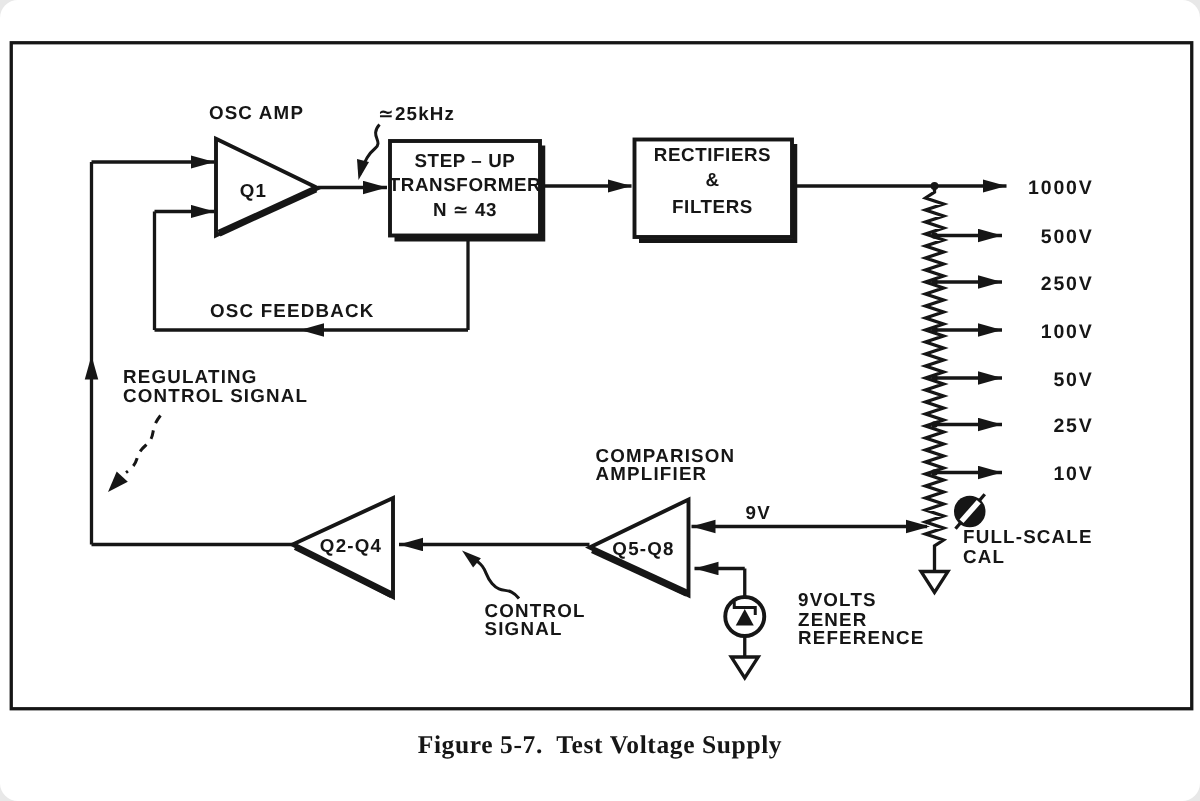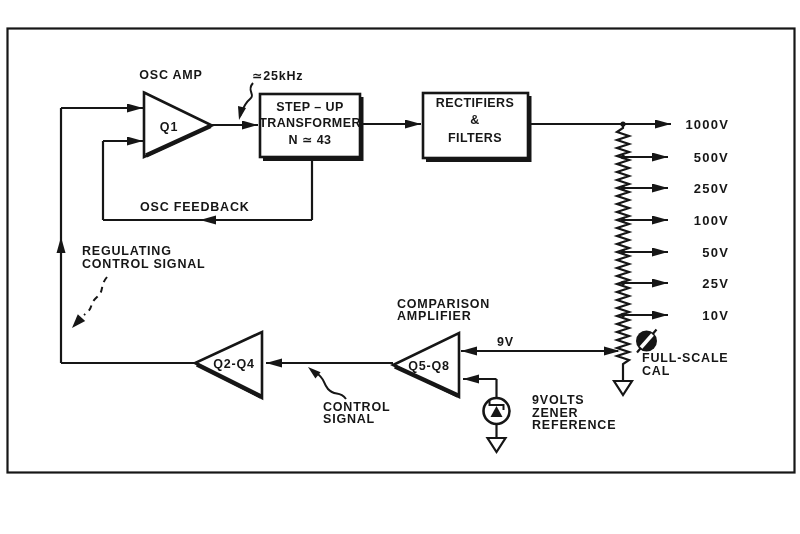--- a/index.html
+++ b/index.html
@@ -1,18 +1,18 @@
 <!DOCTYPE html>
 <html><head>
 <meta charset="utf-8">
 <style>
   html,body{margin:0;padding:0;background:#e8e8e8;}
   .stage{
     position:relative;width:800px;height:534px;background:#ffffff;
-    font-family:"Liberation Sans","DejaVu Sans",sans-serif;overflow:hidden;
+    font-family:"Liberation Sans","DejaVu Sans",sans-serif;overflow:hidden;border-radius:12px;
   }
   svg{position:absolute;left:0;top:0;}
   .ink{stroke:#161616;fill:none;stroke-width:2.2;}
   .thick{stroke:#161616;fill:none;stroke-width:4.6;}
   .boxline{stroke:#161616;fill:#ffffff;stroke-width:2.6;}
   .shadow{stroke:#161616;fill:none;stroke-width:3;}
   .fillink{fill:#161616;stroke:none;}
   .open{stroke:#161616;fill:#ffffff;stroke-width:2.2;}
   .lbl{font:700 12.5px "Liberation Sans","DejaVu Sans",sans-serif;
        letter-spacing:0.8px;fill:#161616;}
@@ -161,13 +161,14 @@
 
   <text x="729" y="129" class="volt end">1000V</text>
   <text x="729" y="162" class="volt end">500V</text>
   <text x="729" y="193" class="volt end">250V</text>
   <text x="729" y="225" class="volt end">100V</text>
   <text x="729" y="257" class="volt end">50V</text>
   <text x="729" y="288" class="volt end">25V</text>
   <text x="729" y="320" class="volt end">10V</text>
 </svg>
 
+<div class="caption">Figure 5-7.  Test Voltage Supply</div>
 </div>
 
 </body></html>

